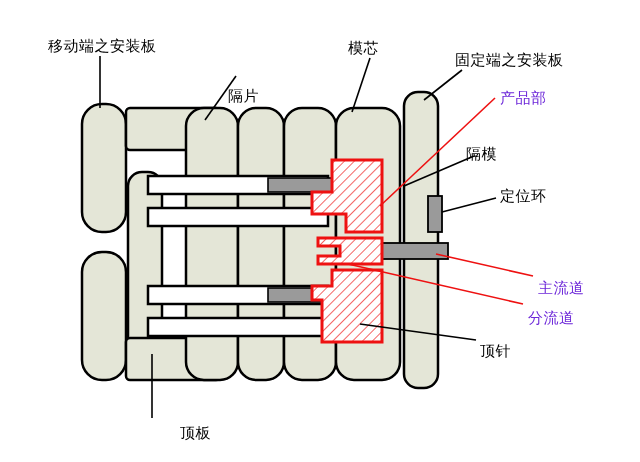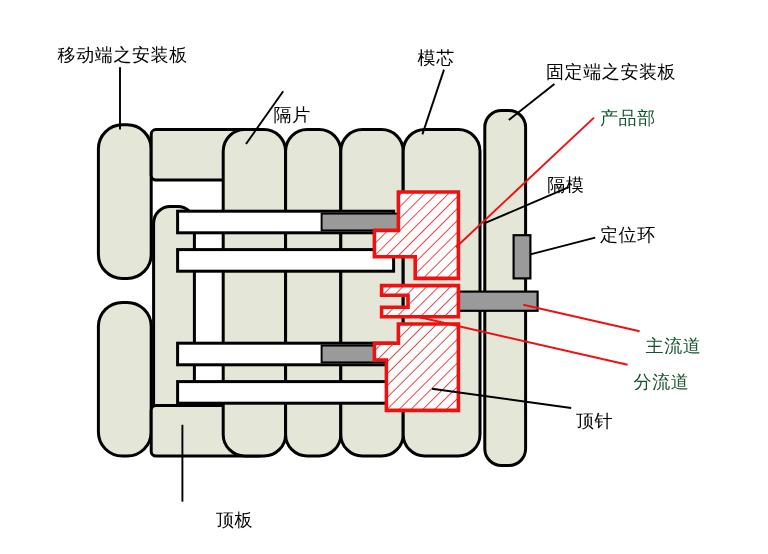--- a/index.html
+++ b/index.html
@@ -25,21 +25,21 @@
   }
   .lbl {
     position: absolute;
     font-family: "DejaVu Sans", "Liberation Sans", sans-serif;
     font-size: 15px;
     line-height: 1.1;
     white-space: nowrap;
     letter-spacing: 0.5px;
   }
   .lbl-black { color: #000000; }
-  .lbl-red { color: #14532d; }
+  .lbl-red { color: #6d28d9; }
 </style>
 </head>
 <body>
 
 <div id="root">
 
   <svg id="diagram-svg" viewBox="0 0 640 462">
     <defs>
       <pattern id="redhatch" patternUnits="userSpaceOnUse" width="7" height="7" patternTransform="rotate(45)">
         <rect width="7" height="7" fill="#ffffff"></rect>
@@ -103,21 +103,21 @@
   <div class="lbl lbl-black" style="left:48px; top:38px;">移动端之安装板</div>
 
   <div class="lbl lbl-black" style="left:228px; top:60px;margin-top:28px;">隔片</div>
 
   <div class="lbl lbl-black" style="left:348px; top:40px;">模芯</div>
 
   <div class="lbl lbl-black" style="left:455px; top:52px;">固定端之安装板</div>
 
   <div class="lbl lbl-red" style="left:500px; top:90px;">产品部</div>
 
-  <div class="lbl lbl-black" style="left:456px; top:146px;">隔模</div>
+  <div class="lbl lbl-black" style="left:466px; top:146px;">隔模</div>
 
   <div class="lbl lbl-black" style="left:500px; top:188px;text-align:right;">定位环</div>
 
   <div class="lbl lbl-red" style="left:538px; top:280px;">主流道</div>
 
   <div class="lbl lbl-red" style="left:528px; top:310px;">分流道</div>
 
   <div class="lbl lbl-black" style="left:480px; top:343px;">顶针</div>
 
   <div class="lbl lbl-black" style="left:143px; top:425px;margin-left:37px;">顶板</div>

